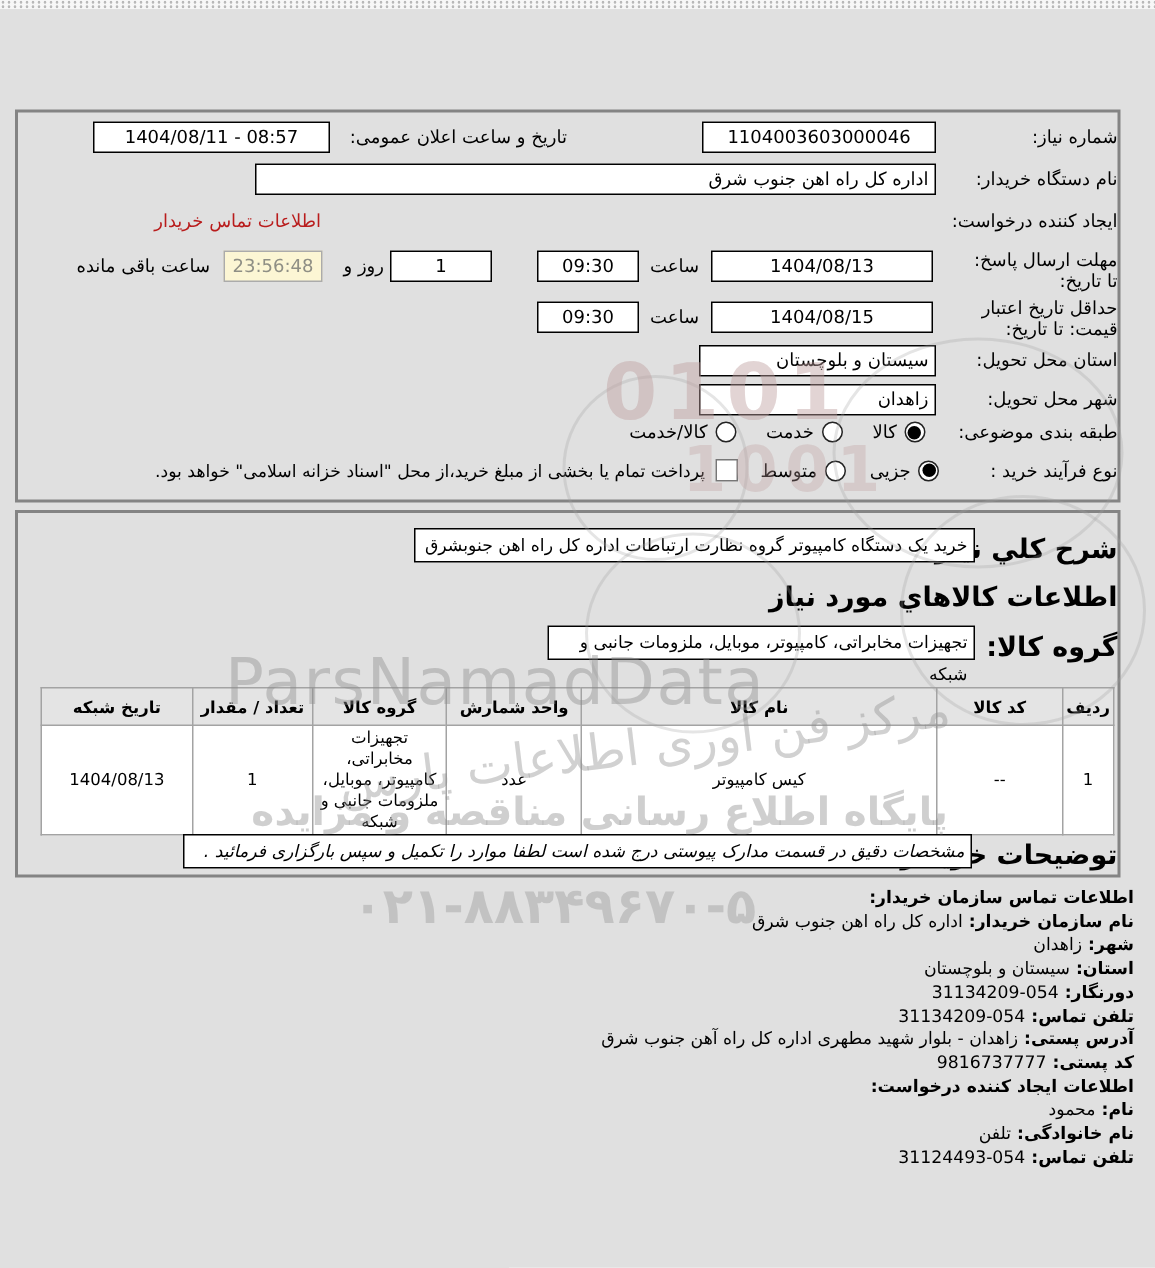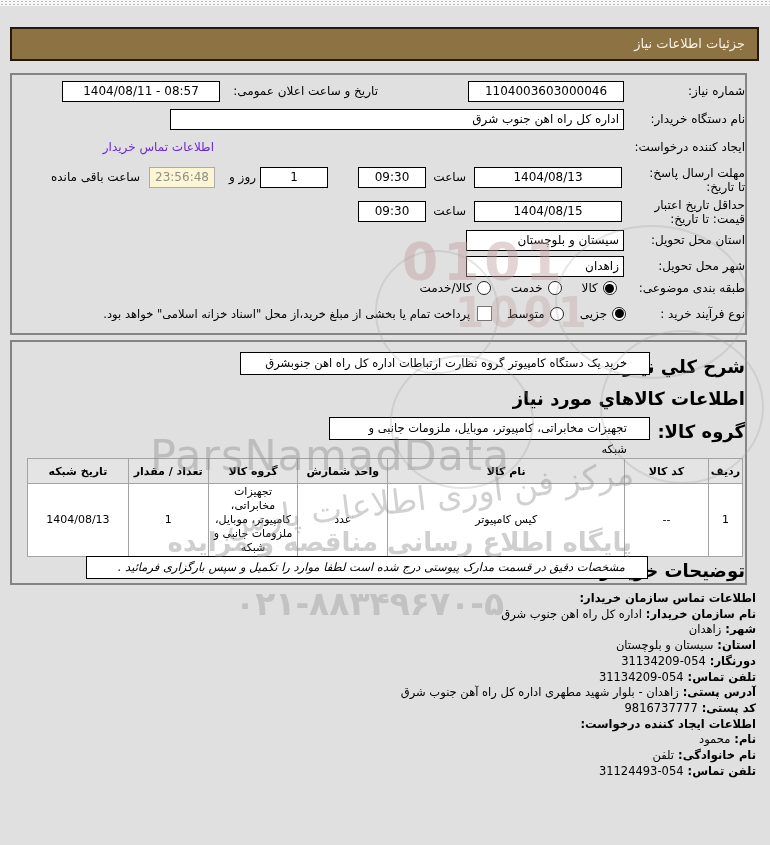--- a/index.html
+++ b/index.html
@@ -19,23 +19,23 @@
   #box1{top:73px;height:258px;}
   #box2{top:340px;height:241px;}
   .lbl{position:absolute;direction:rtl;text-align:right;font-size:12px;white-space:nowrap;z-index:6;}
   .lblwrap{position:absolute;direction:rtl;text-align:right;font-size:12px;line-height:14px;z-index:6;}
   .blbl{position:absolute;direction:rtl;text-align:right;font-size:18px;font-weight:bold;white-space:nowrap;z-index:6;}
   .fld{position:absolute;background:#fff;border:1px solid #000;height:19px;
     font-size:12px;line-height:19px;z-index:6;box-sizing:content-box;}
   .fld.center{text-align:center;}
   .fld.rtl{direction:rtl;text-align:right;padding:0 4px;}
   .fld2{position:absolute;background:#fff;border:1px solid #000;height:21px;
-    font-size:11.5px;line-height:21px;direction:rtl;text-align:right;padding:0 22px;z-index:6;}
+    font-size:11.5px;line-height:21px;direction:rtl;text-align:right;padding:0 4px;z-index:6;}
   .count{background:#fcf6d4;border:1px solid #ababab;color:#8f8f85;}
-  .link{position:absolute;color:#6d28d9;font-size:12px;direction:rtl;white-space:nowrap;cursor:pointer;z-index:6;}
+  .link{position:absolute;color:#b91c1c;font-size:12px;direction:rtl;white-space:nowrap;cursor:pointer;z-index:6;}
   .optrow{position:absolute;direction:rtl;display:flex;align-items:center;font-size:12px;white-space:nowrap;z-index:6;}
   .radio{width:12px;height:12px;border:1px solid #222;border-radius:50%;background:#fff;
     display:inline-block;position:relative;flex:0 0 auto;}
   .radio.selected::after{content:"";position:absolute;left:1.5px;top:1.5px;width:9px;height:9px;
     border-radius:50%;background:#000;}
   .checkbox{width:13px;height:13px;border:1px solid #777;background:#fff;display:inline-block;flex:0 0 auto;}
   table.goods{position:absolute;top:458px;left:27px;width:716px;border-collapse:collapse;z-index:6;}
   table.goods th,table.goods td{border:1px solid #a3a3a3;font-size:11px;text-align:center;vertical-align:middle;padding:1px 2px;}
   table.goods th{background:#e4e4e4;font-weight:bold;height:22px;}
   table.goods td{background:#fff;height:62px;line-height:14px;}
@@ -51,23 +51,20 @@
   .wm-fa1{color:rgba(140,140,140,0.40);font-size:33px;transform:rotate(-7deg);direction:rtl;white-space:nowrap;}
   .wm-fa2{color:rgba(140,140,140,0.42);font-size:26px;font-weight:bold;direction:rtl;white-space:nowrap;}
   .wm-phone{color:rgba(150,150,150,0.40);font-size:33px;font-weight:bold;letter-spacing:2px;}
 </style>
 </head>
 <body>
 
 <div id="app">
   <div class="dotstrip"></div>
 
-  <div class="titlebar">
-    <span>جزئیات اطلاعات نیاز</span>
-  </div>
 
   <div class="panel" id="box1"></div>
 
   <div class="lbl" style="top:84px;right:25px;">شماره نیاز:</div>
   <div class="fld center" style="top:81px;right:146px;width:154px;">
     <span dir="ltr">1104003603000046</span>
   </div>
   <div class="lbl" style="top:84px;right:392px;">تاریخ و ساعت اعلان عمومی:</div>
   <div class="fld center" style="top:81px;right:550px;width:156px;">
     <span dir="ltr">1404/08/11 - 08:57</span>

